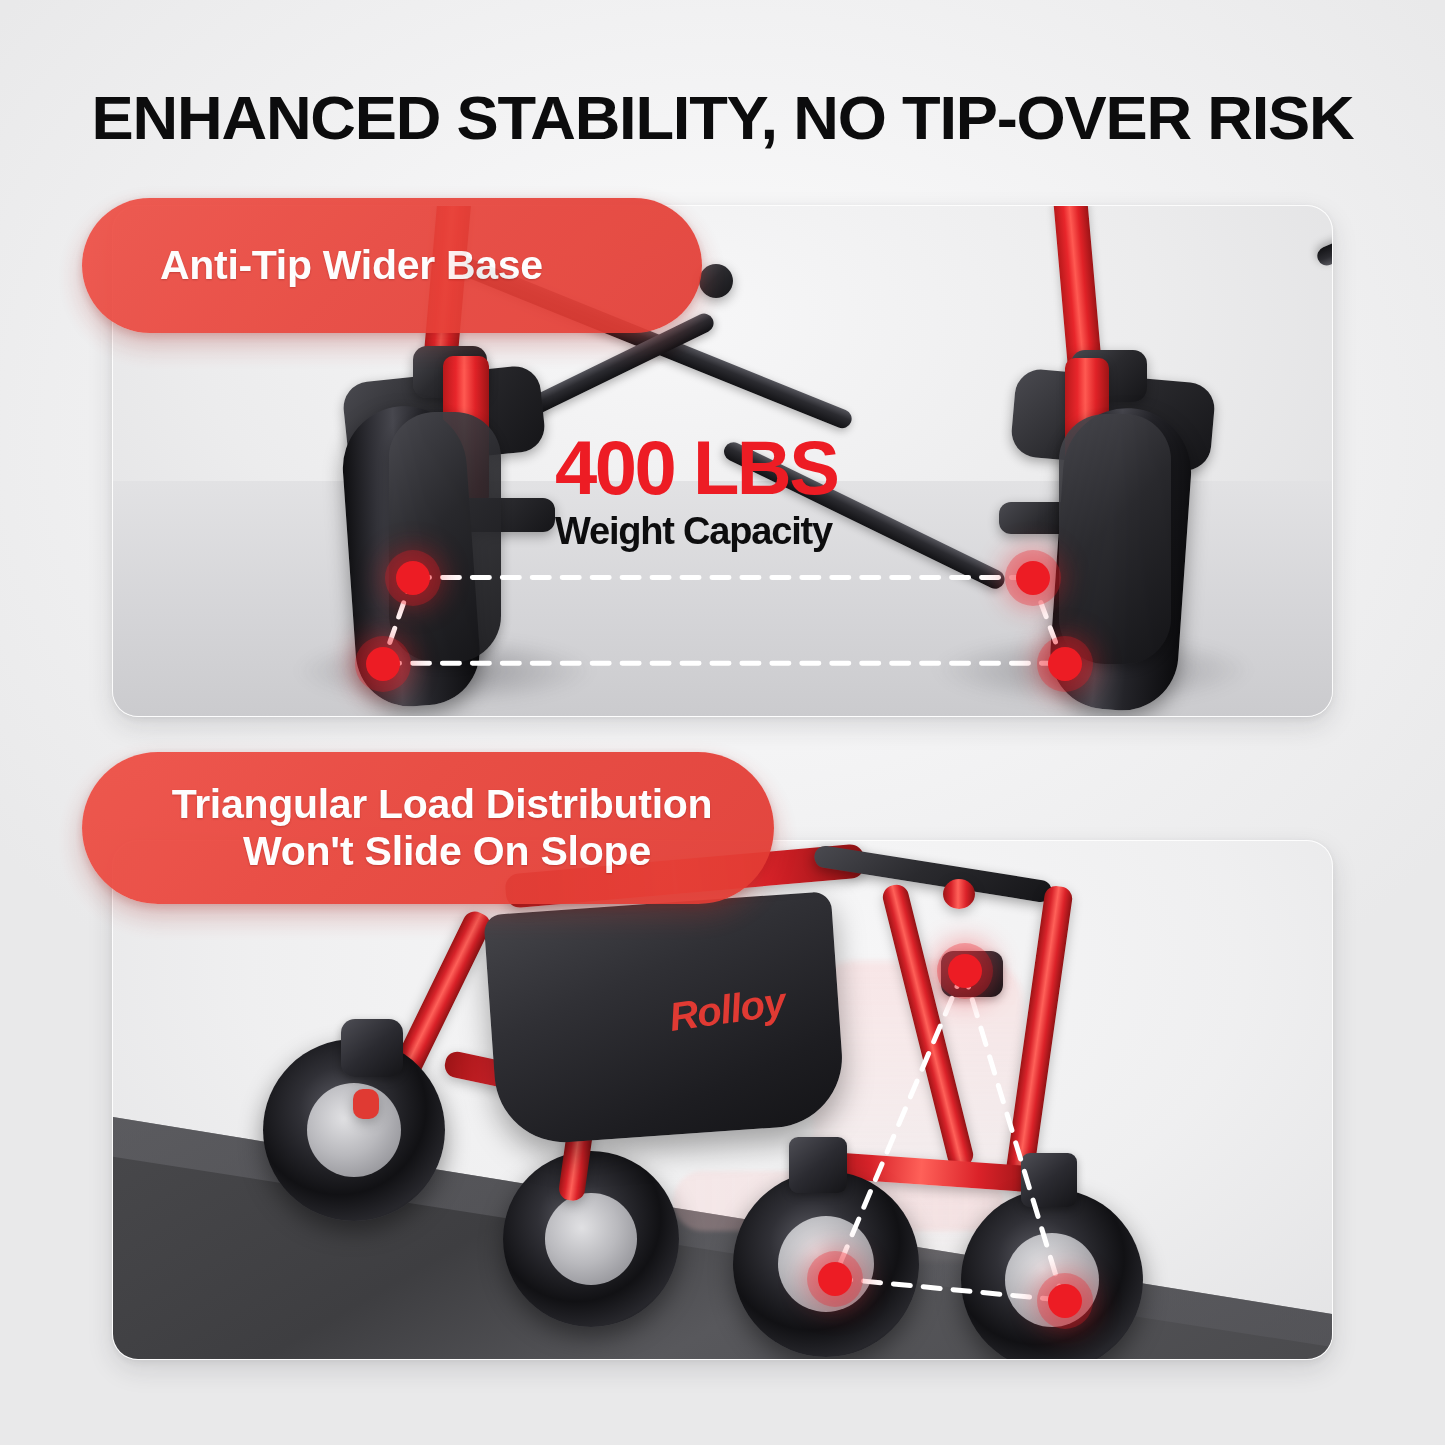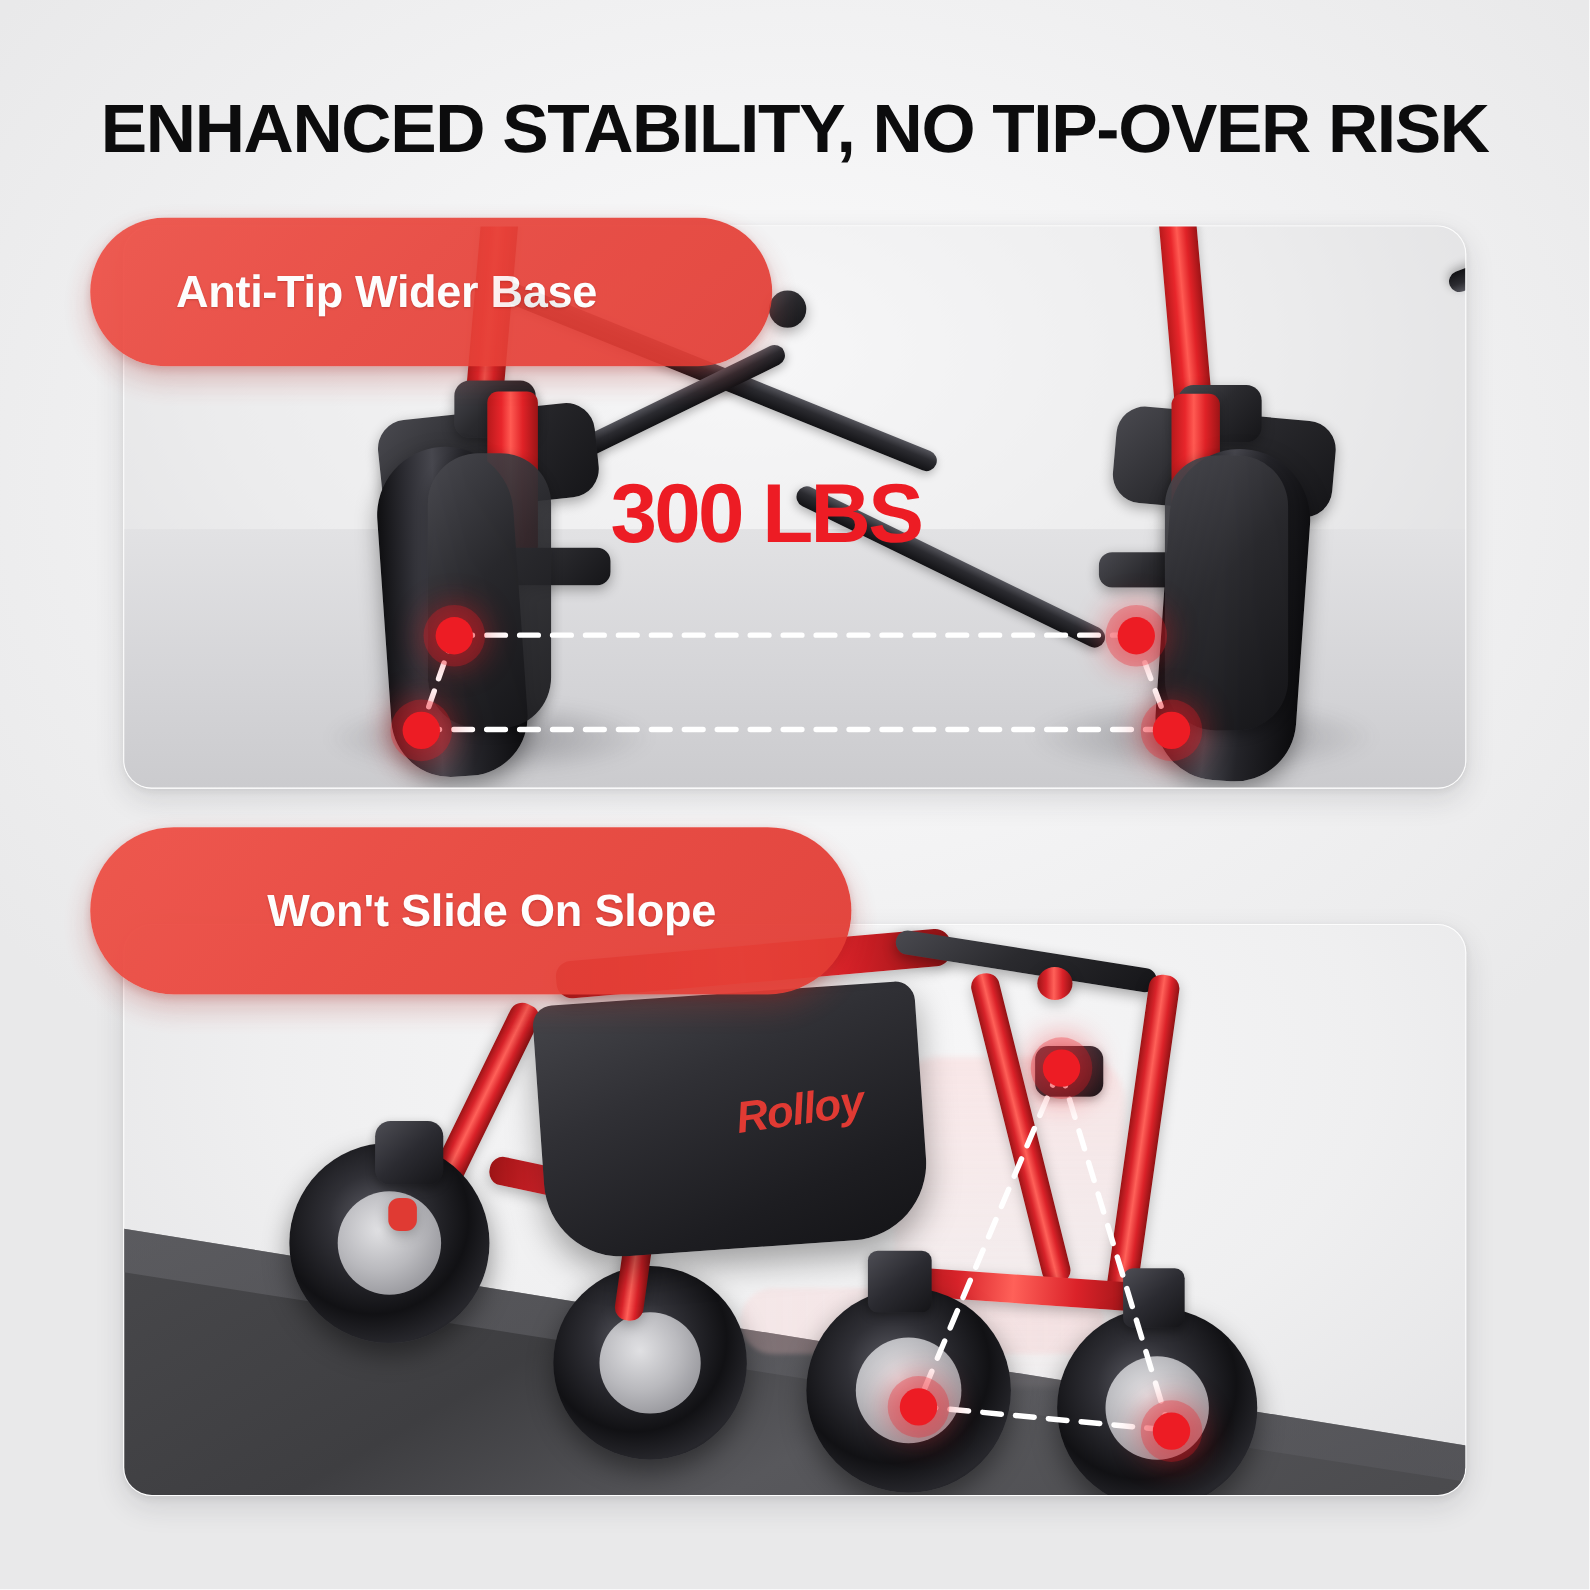--- a/index.html
+++ b/index.html
@@ -273,21 +273,22 @@
 
       <div class="dot" style="left:300px; top:372px;"></div>
       <div class="dot" style="left:920px; top:372px;"></div>
       <div class="dot" style="left:270px; top:458px;"></div>
       <div class="dot" style="left:952px; top:458px;"></div>
 
     </div>
   </div>
 
   <div class="callout">
-    <div class="big">300 LBS</div>
+    <div class="big">400 LBS</div>
+    <div class="sub">Weight Capacity</div>
   </div>
 
   <div class="badge" id="badge-1">
     <span>Anti-Tip Wider Base</span>
   </div>
 
   <div class="card" id="card-bottom">
     <div class="photo">
 
       <div class="ramp"></div>
@@ -336,16 +337,17 @@
       </svg>
 
       <div class="dot" style="left:852px; top:130px;"></div>
       <div class="dot" style="left:722px; top:438px;"></div>
       <div class="dot" style="left:952px; top:460px;"></div>
 
     </div>
   </div>
 
   <div class="badge" id="badge-2">
+    <span class="l1">Triangular Load Distribution</span>
     <span class="l2">Won't Slide On Slope</span>
   </div>
 
 </div>
 
 </body></html>

